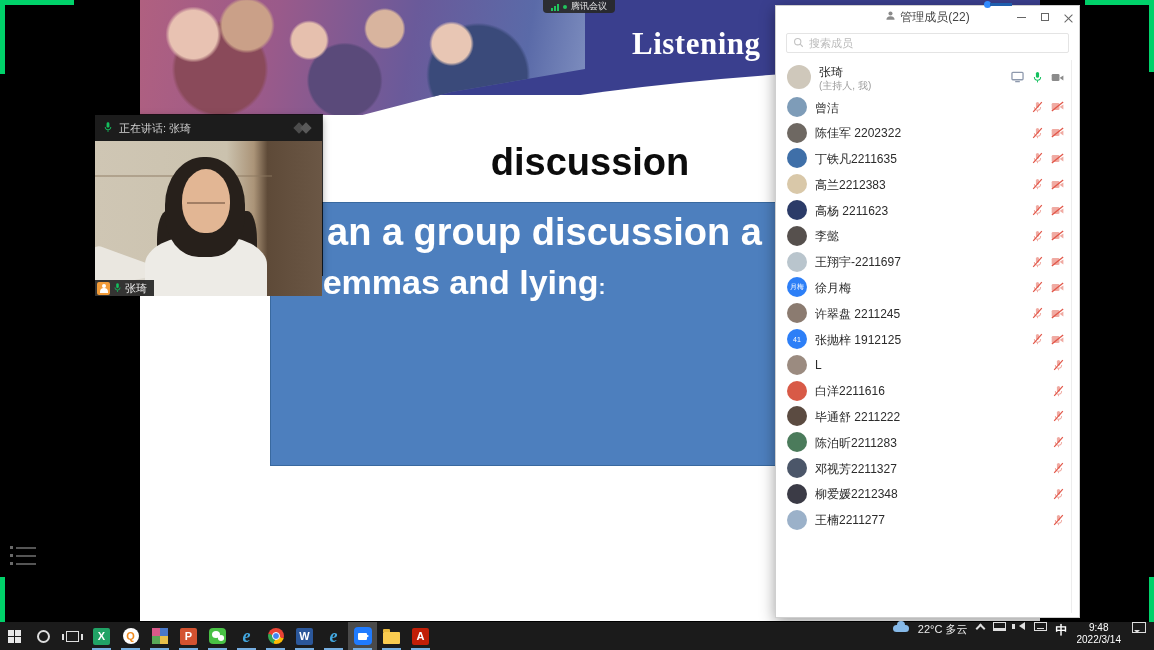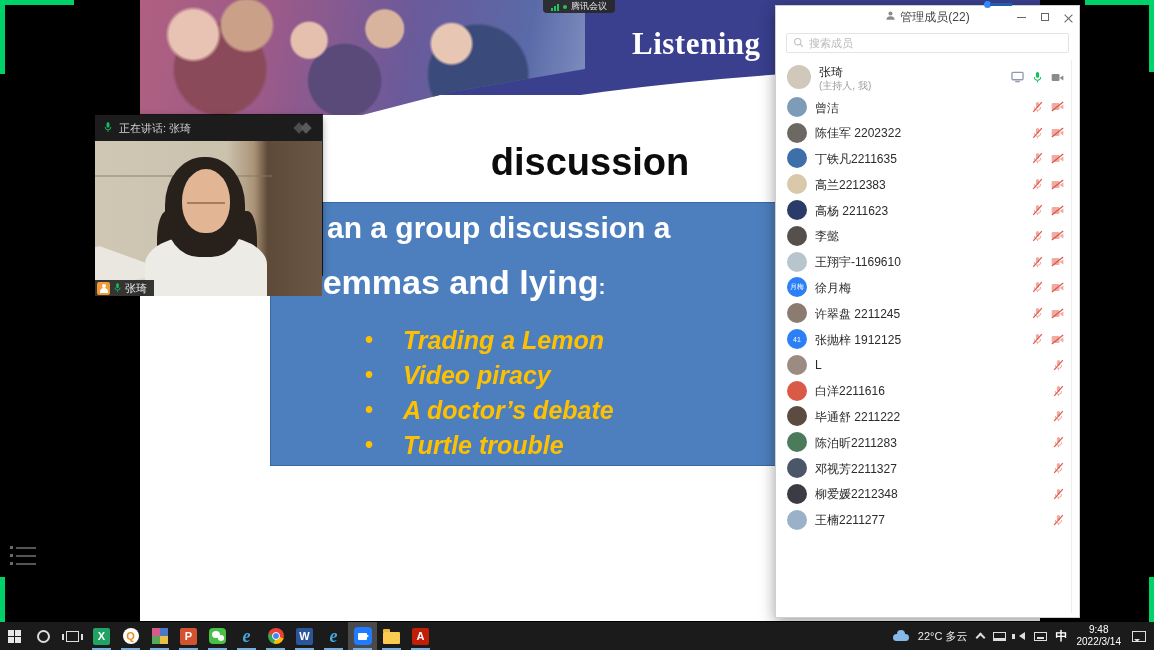--- a/index.html
+++ b/index.html
@@ -28,21 +28,21 @@
       radial-gradient(circle at 76% 65%, #3a4a7a 0 14%, transparent 15%),
       linear-gradient(100deg,#b06080 0%,#9a5a8a 30%,#6a5a9a 60%,#5a6aa8 85%,#8090c0 100%);
     clip-path:polygon(0 0,100% 0,100% 60%,70% 80%,50% 100%,0 100%)}
   .curve{position:absolute;left:0;top:66px;width:940px;height:560px;background:#fff;
     border-top-left-radius:900px 220px;border-top-right-radius:60px 14px}
   .listening{position:absolute;left:492px;top:26px;font-family:"Liberation Serif","DejaVu Serif",serif;
     font-size:31px;font-weight:600;color:#fff;letter-spacing:.5px}
   .t1{position:absolute;left:131px;top:84px;font-size:38px;font-weight:800;color:#0c0c0c;letter-spacing:-.5px;white-space:nowrap}
   .t2{position:absolute;left:0;top:141px;width:100%;text-align:center;font-size:38px;font-weight:800;color:#0c0c0c}
   .bluebox{position:absolute;left:130px;top:202px;width:622px;height:264px;border:1px solid #39699f}
-  .bl1{position:absolute;left:56px;top:8px;font-size:30px;font-weight:800;color:#fff;white-space:nowrap}
+  .bl1{position:absolute;left:56px;top:8px;font-size:38px;font-weight:800;color:#fff;white-space:nowrap}
   .bl2{position:absolute;left:12px;top:60px;font-size:34px;font-weight:800;color:#fff;white-space:nowrap}
   .bl2 .colon{font-size:21px;font-weight:700}
   .bullets{position:absolute;left:92px;top:120px;list-style:none}
   .bullets li{position:relative;padding-left:40px;font-size:25px;line-height:35px;font-weight:700;font-style:italic;white-space:nowrap}
   .bullets li::before{content:"\2022";position:absolute;left:2px;top:0;font-size:23px;font-style:normal}
 
   
   .pill{position:absolute;left:543px;top:0;height:13px;z-index:15;display:flex;align-items:center;gap:4px;
     background:rgba(40,40,40,.92);border-radius:0 0 4px 4px;padding:0 8px}
   .bars{display:flex;align-items:flex-end;gap:1px;height:8px}
@@ -141,21 +141,21 @@
   .wc-ic::after{content:"";position:absolute;left:9px;top:7px;width:6px;height:5.5px;background:#fff;border-radius:50%}
   .iee{color:#43a8e0;font-size:18px;font-style:italic;font-weight:700;font-family:"Liberation Serif","DejaVu Serif",serif;line-height:1}
   .ch{width:16px;height:16px;border-radius:50%;position:relative;
     background:conic-gradient(#ea4335 0 30%,#fbbc05 30% 55%,#34a853 55% 80%,#ea4335 80% 100%)}
   .ch::after{content:"";position:absolute;inset:4px;background:#4285f4;border:1.5px solid #fff;border-radius:50%}
   .mt{width:18px;height:18px;background:#1f7bff;border-radius:4px;display:flex;align-items:center;justify-content:center}
   .mtg{width:9px;height:7px;background:#fff;border-radius:1px;position:relative}
   .mtg::after{content:"";position:absolute;right:-4px;top:1px;border:2.5px solid transparent;border-left:3.5px solid #fff}
   .fd{width:17px;height:12px;background:#f9cb50;border-radius:1px;position:relative;margin-top:3px}
   .fd::before{content:"";position:absolute;top:-3px;left:0;width:7px;height:3px;background:#e9b93d;border-radius:1px 1px 0 0}
-  .tray{margin-left:auto;display:flex;align-items:center;gap:9px;padding:0 8px}
+  .tray{margin-left:auto;display:flex;align-items:flex-start;gap:9px;padding:0 8px}
   .cloud{width:16px;height:7px;background:#86b9e8;border-radius:8px;position:relative;margin-top:3px}
   .cloud::after{content:"";position:absolute;left:4px;top:-4px;width:8px;height:8px;background:#86b9e8;border-radius:50%}
   .wtxt{font-size:11px;color:#ececec;white-space:nowrap}
   .caret-up{width:7px;height:7px;border-left:2px solid #dedede;border-top:2px solid #dedede;transform:rotate(45deg);margin-top:3px}
   .laptop{width:13px;height:9px;border:1px solid #dedede;border-bottom:3px solid #dedede}
   .spk{width:0;height:0;border:4px solid transparent;border-right:6px solid #dedede;position:relative}
   .spk::after{content:"";position:absolute;left:-7px;top:-2px;width:3px;height:5px;background:#dedede}
   .kbd{width:13px;height:9px;border:1px solid #dedede;position:relative}
   .kbd::after{content:"";position:absolute;left:2px;right:2px;bottom:1px;height:1.5px;background:#dedede}
   .ime{font-size:12px;font-weight:700;color:#fff}
@@ -190,26 +190,20 @@
 
 <div class="slide">
   <div class="band" style="background: rgb(58, 63, 142);"></div>
   <div class="photo"></div>
   <div class="curve"></div>
   <div class="listening">Listening</div>
   <div class="t2">discussion</div>
   <div class="bluebox" style="background: rgb(77, 127, 190);">
     <div class="bl1">an a group discussion a</div>
     <div class="bl2"><span>dilemmas and lying</span><span class="colon">:</span></div>
-    <ul class="bullets" style="color: rgb(255, 192, 0);">
-        <li>Trading a Lemon</li>
-        <li>Video piracy</li>
-        <li>A doctor’s debate</li>
-        <li>Turtle trouble</li>
-      </ul>
   </div>
 </div>
 
 <div class="pill">
   <span class="bars">
       <i></i>
       <i></i>
       <i></i>
     </span>
   <span class="pdot"></span>
@@ -455,21 +449,21 @@
               <path d="M10.5 6l3.8-2.4v5.8l-3.8-2.4z" fill="#f0aba3"></path>
               <line x1="1" y1="11.2" x2="14" y2="0.8" stroke="#e25749" stroke-width="1.5"></line>
             </svg>
           </span>
         </span>
   </div>
 
   <div class="mrow">
     <span class="avatar" style="background: rgb(185, 197, 205);"></span>
     <span class="mtxt">
-      <span class="mname">王翔宇-1169610</span>
+      <span class="mname">王翔宇-2211697</span>
       
     </span>
     <span class="micons">
           <span class="ic">
             <svg width="11" height="12" viewBox="0 0 14 15">
               <rect x="5" y="1" width="4" height="7.5" rx="2" fill="#f0aba3"></rect>
               <path d="M3 7.5a4 4 0 0 0 8 0" fill="none" stroke="#f0aba3" stroke-width="1.3"></path>
               <rect x="6.4" y="11.5" width="1.2" height="2.6" fill="#f0aba3"></rect>
               <line x1="1.5" y1="13.8" x2="12.5" y2="1.2" stroke="#e25749" stroke-width="1.5"></line>
             </svg>

